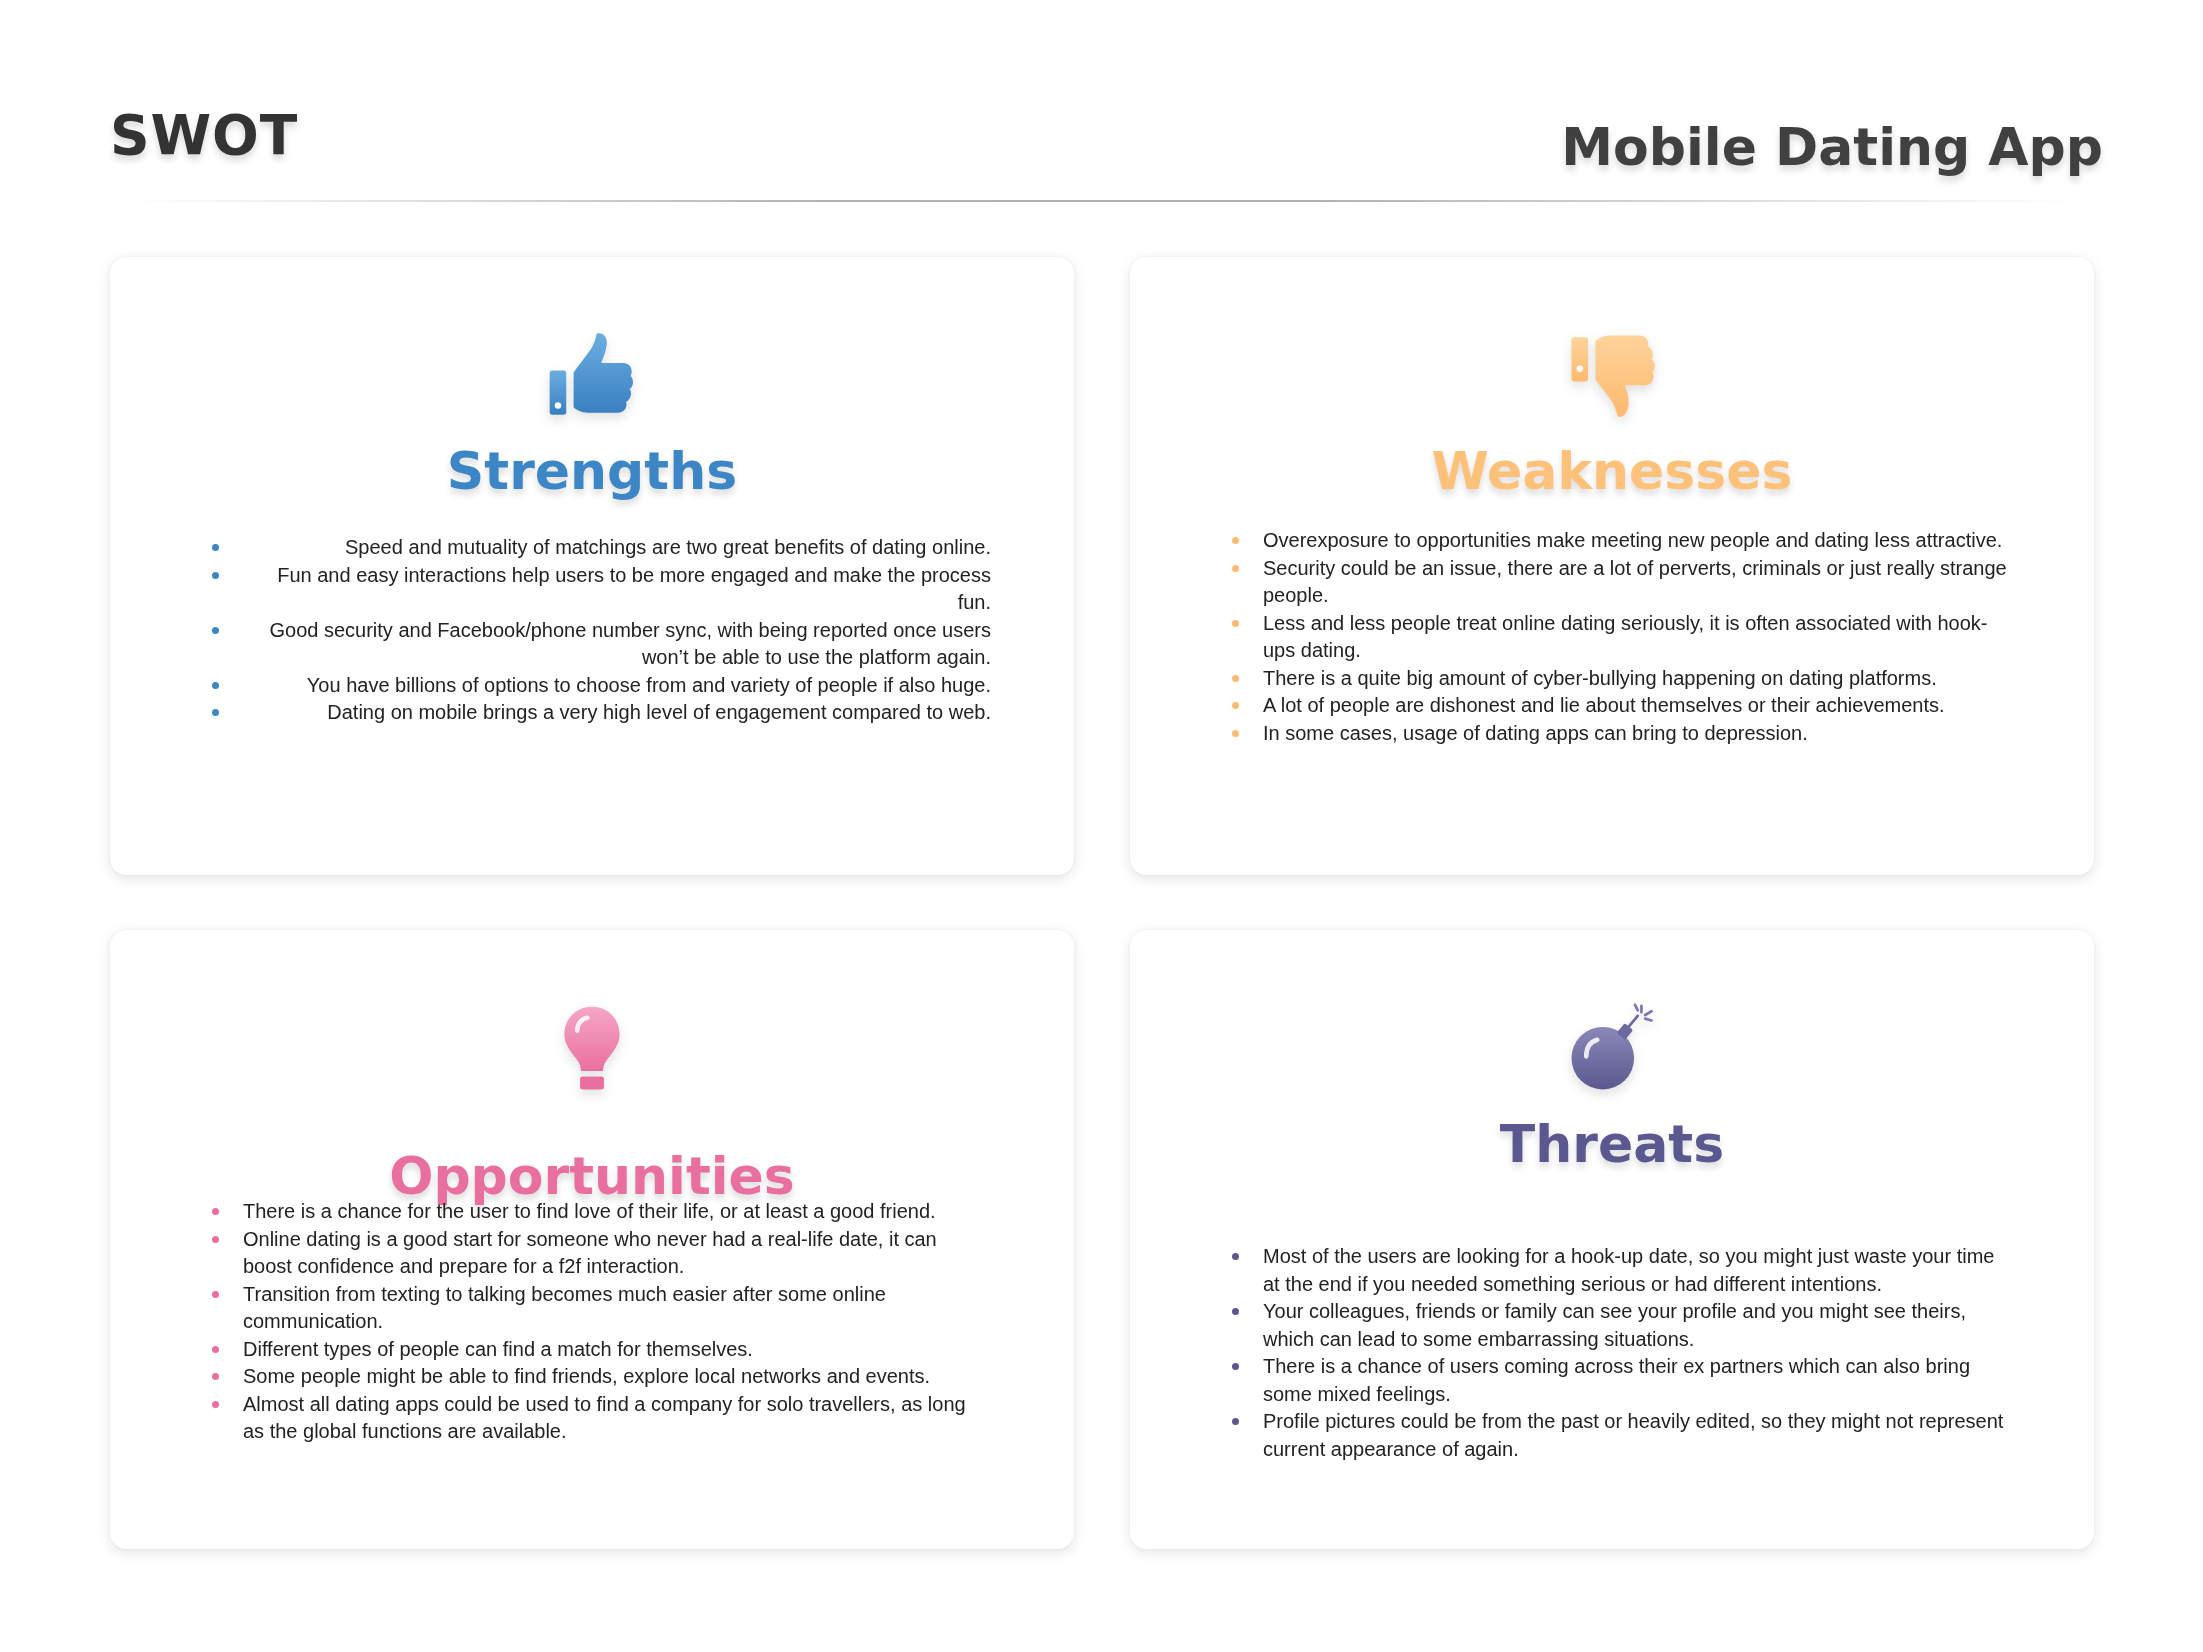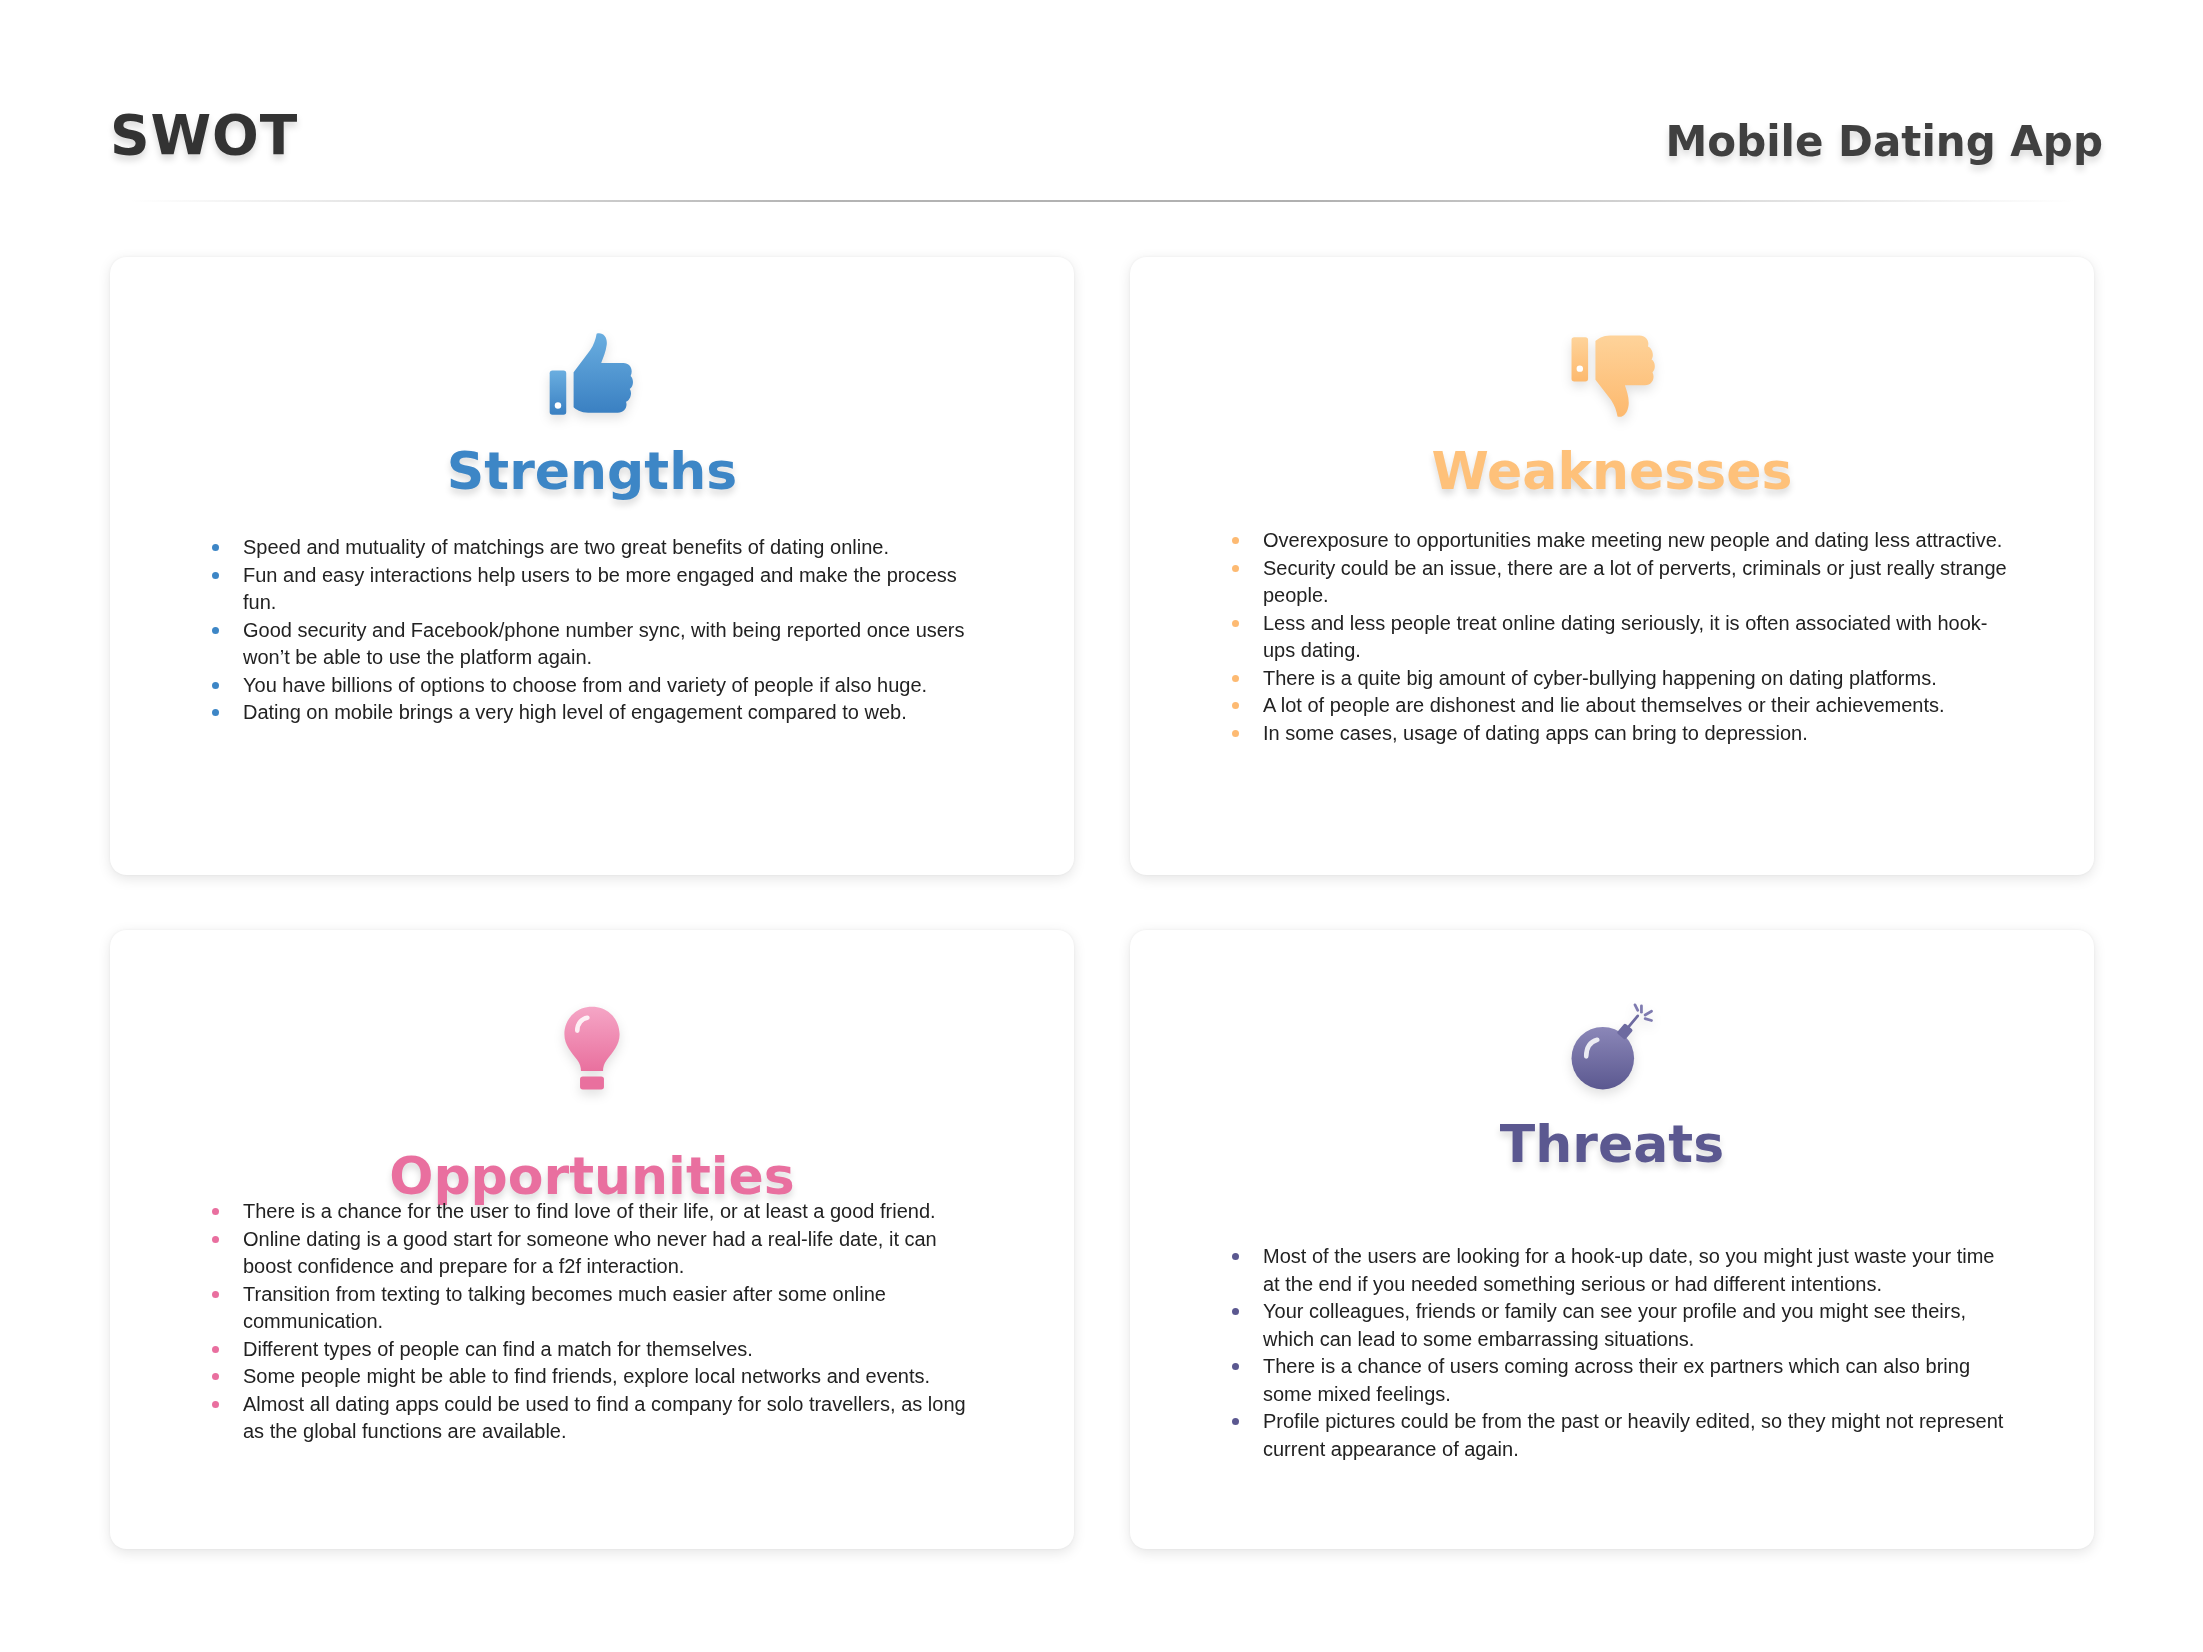--- a/index.html
+++ b/index.html
@@ -11,21 +11,21 @@
     .page-title {
       position: absolute; left: 110px; top: 103px;
       font-family: "DejaVu Sans", sans-serif;
       font-size: 55px; font-weight: bold; color: #333333;
       letter-spacing: 0.9px;
       text-shadow: 0 4.6px 7.3px rgba(0,0,0,0.15);
     }
     .page-subtitle {
       position: absolute; right: 101px; top: 117px;
       font-family: "DejaVu Sans", sans-serif;
-      font-size: 42px; font-weight: bold; color: #404040;
+      font-size: 52px; font-weight: bold; color: #404040;
       text-shadow: 0 4.6px 7.3px rgba(0,0,0,0.15);
     }
     .divider {
       position: absolute; left: 129px; top: 200px; width: 1947px; height: 1.8px;
       background: linear-gradient(to right, rgba(176,176,176,0) 0%, #b4b4b4 35%, #b0b0b0 60%, rgba(176,176,176,0) 100%);
     }
     .card {
       position: absolute; width: 964px; height: 618px;
       background: #ffffff; border-radius: 16.5px;
       box-shadow: 0 3.7px 13px rgba(0,0,0,0.10), 0 0 2.8px rgba(0,0,0,0.05);
@@ -51,21 +51,21 @@
     .card.w .card-title { color: #fec17a; }
     .card.o .card-title { color: #e96f9f; margin-top: 32px; }
     .card.t .card-title { color: #5b5890; }
 
     .card-list {
       position: absolute; left: 133px; right: 83px;
       list-style: none;
       font-family: "Liberation Sans", sans-serif;
       font-size: 20px; line-height: 27.5px; color: #222222;
     }
-    .card.s .card-list { top: 277px; }
+    .card.s .card-list { top: 277px; text-align: right; }
     .card.w .card-list { top: 270px; }
     .card.o .card-list { top: 268px; }
     .card.t .card-list { top: 273px; margin-top: 40px; }
     .card-list li { position: relative; padding-left: 0; }
     .card-list li::before {
       content: ""; position: absolute; left: -31px; top: 10px;
       width: 7.3px; height: 7.3px; border-radius: 50%;
       background: var(--bullet, #3d86c6);
     }
     .card.s { --bullet: #3d86c6; }

